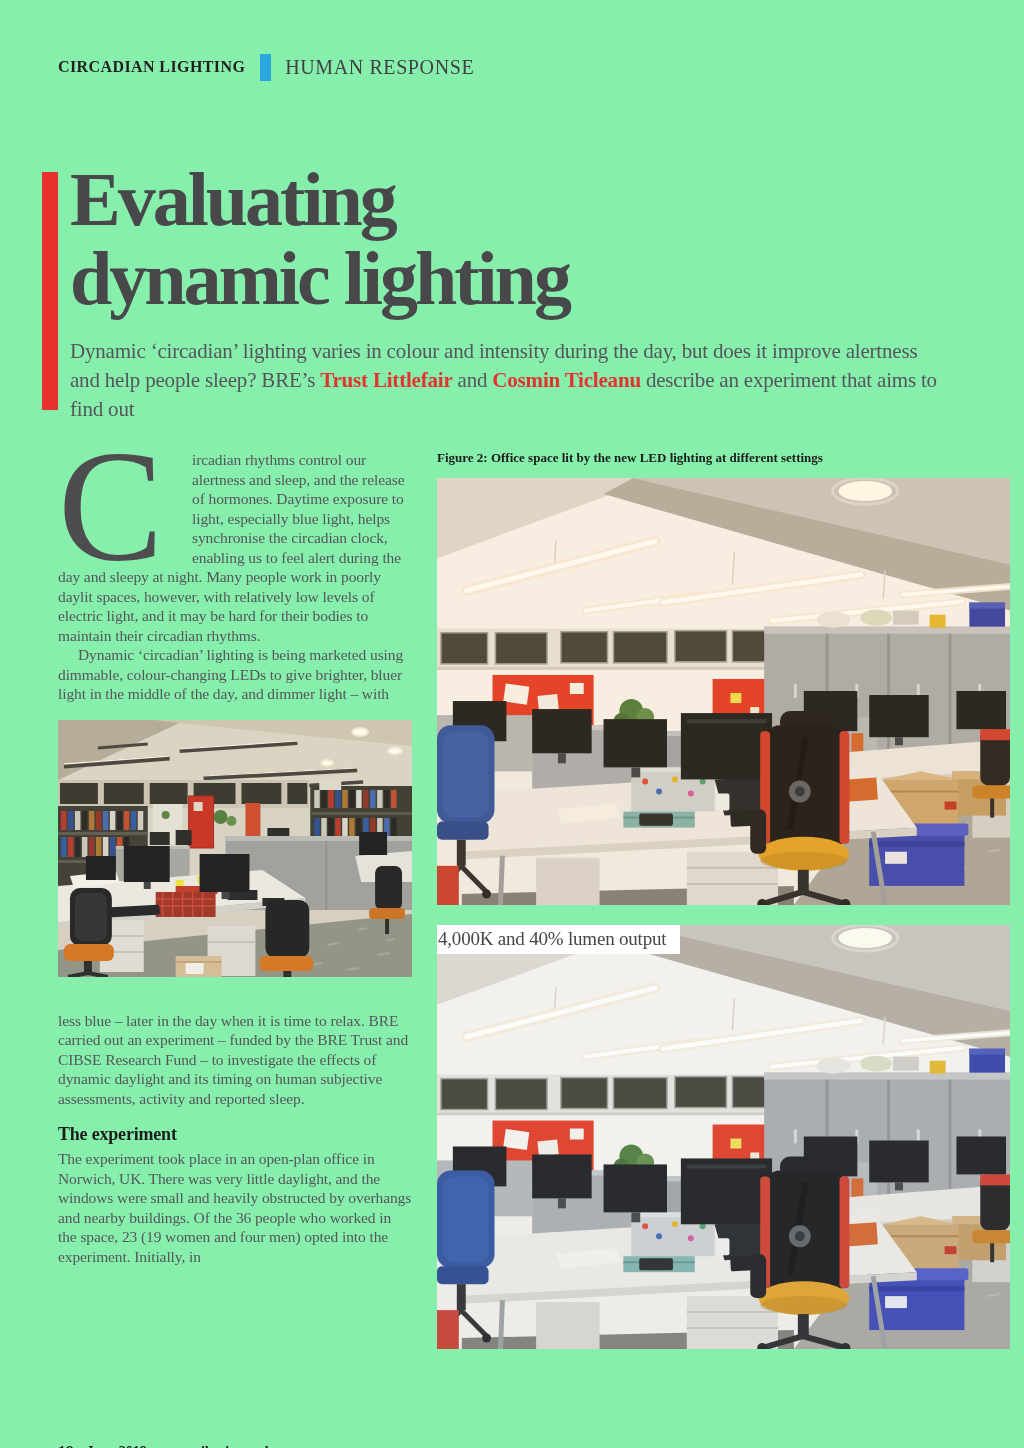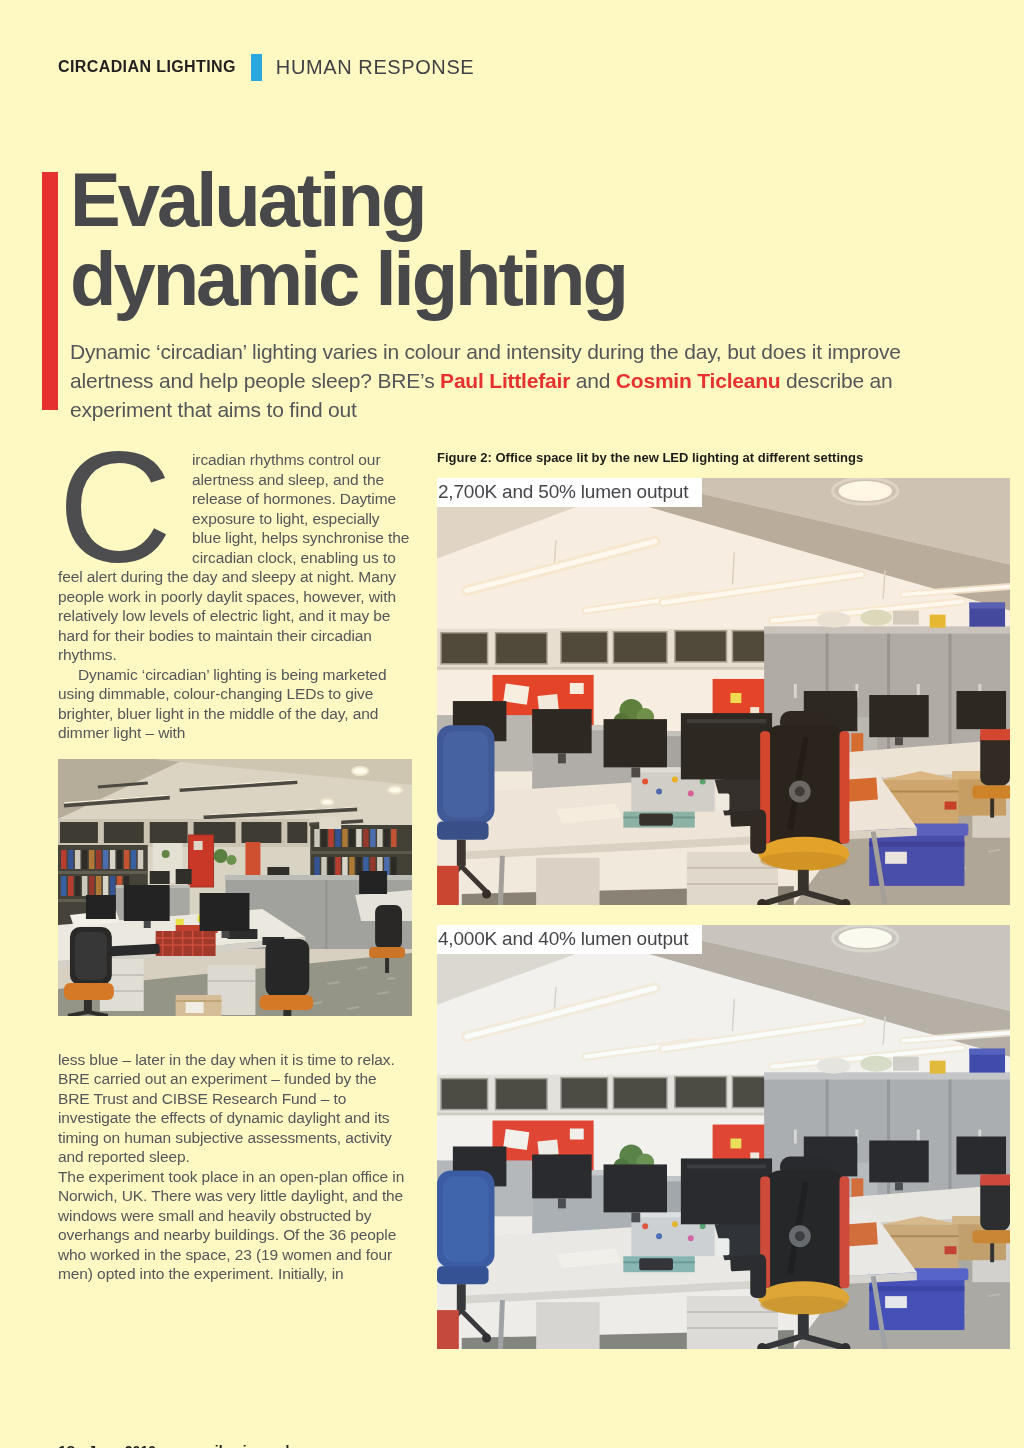--- a/index.html
+++ b/index.html
@@ -1,17 +1,17 @@
 <!DOCTYPE html>
 <html style="--accent-red: #e5322e; --accent-blue: #2ba7e0;"><head>
 <meta charset="utf-8">
 <style>
   html,body{margin:0;padding:0;background:#ffffff;}
-  .page{position:relative;width:1024px;height:1448px;background:#fef9c3;overflow:hidden;
-        font-family:Liberation Sans, sans-serif;}
+  .page{position:relative;width:1024px;height:1448px;background:#86efac;overflow:hidden;
+        font-family:Liberation Serif, serif;}
 
   
   .kicker-row{position:absolute;top:53px;left:58px;display:flex;align-items:center;height:28px;}
   .kicker{font-size:16px;font-weight:700;color:#231f20;letter-spacing:.4px;}
   .kicker-bar{width:11px;height:27px;background:var(--accent-blue);margin:0 14px 0 15px;}
   .kicker-sub{font-size:20px;font-weight:400;color:#414045;letter-spacing:.6px;}
 
   
   .red-bar{position:absolute;top:172px;left:42px;width:16px;height:238px;background:var(--accent-red);}
   .title{position:absolute;top:160px;left:70px;margin:0;font-size:76px;line-height:79px;
@@ -389,47 +389,47 @@
   <div class="kicker-row">
     <span class="kicker">CIRCADIAN LIGHTING</span>
     <span class="kicker-bar"></span>
     <span class="kicker-sub">HUMAN RESPONSE</span>
   </div>
 
   <div class="red-bar"></div>
 
   <h1 class="title"><span>Evaluating</span><br><span>dynamic lighting</span></h1>
 
-  <p class="standfirst"><span>Dynamic ‘circadian’ lighting varies in colour and intensity during the day, but does it improve alertness and help people sleep? BRE’s </span><span class="author">Paul Littlefair</span><span> and </span><span class="author">Cosmin Ticleanu</span><span> describe an experiment that aims to find out</span></p>
+  <p class="standfirst"><span>Dynamic ‘circadian’ lighting varies in colour and intensity during the day, but does it improve alertness and help people sleep? BRE’s </span><span class="author">Trust Littlefair</span><span> and </span><span class="author">Cosmin Ticleanu</span><span> describe an experiment that aims to find out</span></p>
 
   <div class="columns">
 
     <div class="col-left">
       <p class="body-text"><span class="dropcap">C</span><span>ircadian rhythms control our alertness and sleep, and the release of hormones. Daytime exposure to light, especially blue light, helps synchronise the circadian clock, enabling us to feel alert during the day and sleepy at night. Many people work in poorly daylit spaces, however, with relatively low levels of electric light, and it may be hard for their bodies to maintain their circadian rhythms.</span></p>
       <p class="body-text indent">Dynamic ‘circadian’ lighting is being marketed using dimmable, colour-changing LEDs to give brighter, bluer light in the middle of the day, and dimmer light – with</p>
 
       <figure class="fig1" style="margin:16px 0 0 0;">
         <svg viewBox="0 0 355 257" width="354" height="257" preserveAspectRatio="none">
           <use href="#fluorOffice"></use>
         </svg>
       </figure>
 
       <p class="body-text para-after-fig">less blue – later in the day when it is time to relax. BRE carried out an experiment – funded by the BRE Trust and CIBSE Research Fund – to investigate the effects of dynamic daylight and its timing on human subjective assessments, activity and reported sleep.</p>
+      <h2 class="subhead">The experiment</h2>
       <p class="body-text">The experiment took place in an open-plan office in Norwich, UK. There was very little daylight, and the windows were small and heavily obstructed by overhangs and nearby buildings. Of the 36 people who worked in the space, 23 (19 women and four men) opted into the experiment. Initially, in</p>
     </div>
 
     <div class="col-right">
       <p class="fig2cap">Figure 2: Office space lit by the new LED lighting at different settings</p>
 
       <div class="photo photo-1">
         <svg viewBox="0 0 578 425" width="573" height="427" preserveAspectRatio="none">
           <use href="#ledOffice"></use>
           <rect width="578" height="425" fill="#ffb866" opacity="0.10"></rect>
         </svg>
-        <div class="photo-label">2,700K and 50% lumen output</div>
       </div>
 
       <div class="photo photo-2">
         <svg viewBox="0 0 578 425" width="573" height="424" preserveAspectRatio="none">
           <use href="#ledOffice"></use>
           <rect width="578" height="425" fill="#cfd4da" opacity="0.10"></rect>
         </svg>
         <div class="photo-label">4,000K and 40% lumen output</div>
       </div>
     </div>

